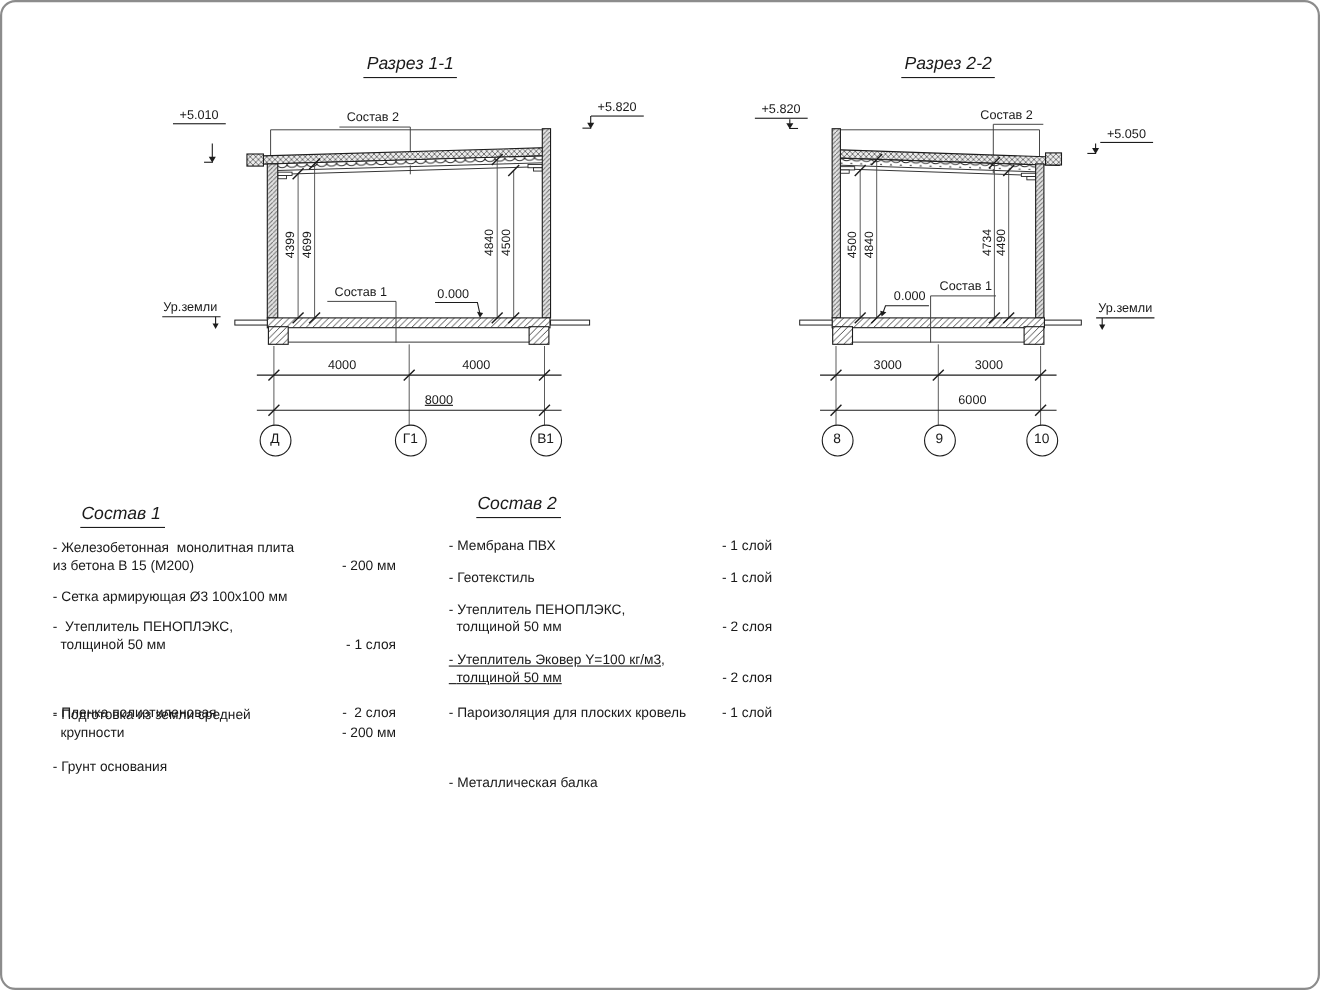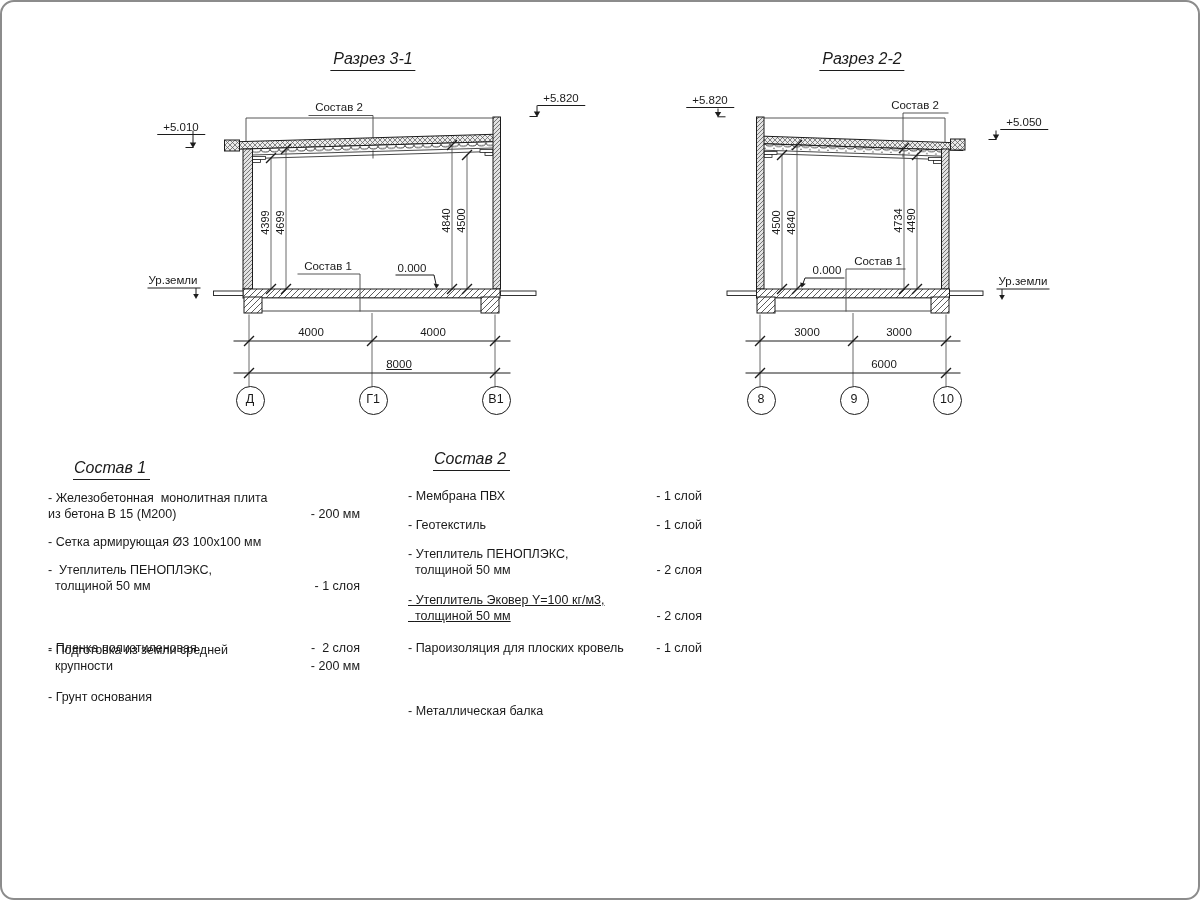--- a/index.html
+++ b/index.html
@@ -207,23 +207,23 @@
       <g stroke="#1c1c1c" stroke-width="1.3">
         <line x1="755.5" y1="345.5" x2="764.5" y2="336.5"></line>
         <line x1="848.5" y1="345.5" x2="857.5" y2="336.5"></line>
         <line x1="941.5" y1="345.5" x2="950.5" y2="336.5"></line>
         <line x1="755.5" y1="377.5" x2="764.5" y2="368.5"></line>
         <line x1="941.5" y1="377.5" x2="950.5" y2="368.5"></line>
       </g>
     </g>
   </svg>
 
-  <div class="sec-title" style="left:373px;top:50px;">Разрез 3-1</div>
+  <div class="sec-title" style="left:373px;top:50px;">Разрез 1-1</div>
   <div class="lbl cxc" style="left:339px;top:101px;">Состав 2</div>
-  <div class="lbl cxc ul" style="left:181px;top:121px;">+5.010</div>
+  <div class="lbl cxc ul" style="left:181px;top:99px;">+5.010</div>
   <div class="lbl cxc ul" style="left:561px;top:91.5px;">+5.820</div>
   <div class="lbl cxc" style="left:328px;top:260px;">Состав 1</div>
   <div class="lbl cxc" style="left:412px;top:262px;">0.000</div>
   <div class="lbl cxc" style="left:173px;top:274px;">Ур.земли</div>
   <div class="vdim" style="left:243px;top:215.5px;">4399</div>
   <div class="vdim" style="left:258px;top:215.5px;">4699</div>
   <div class="vdim" style="left:424px;top:213.5px;">4840</div>
   <div class="vdim" style="left:439px;top:213.5px;">4500</div>
   <div class="lbl cxc" style="left:311px;top:326px;">4000</div>
   <div class="lbl cxc" style="left:433px;top:326px;">4000</div>

